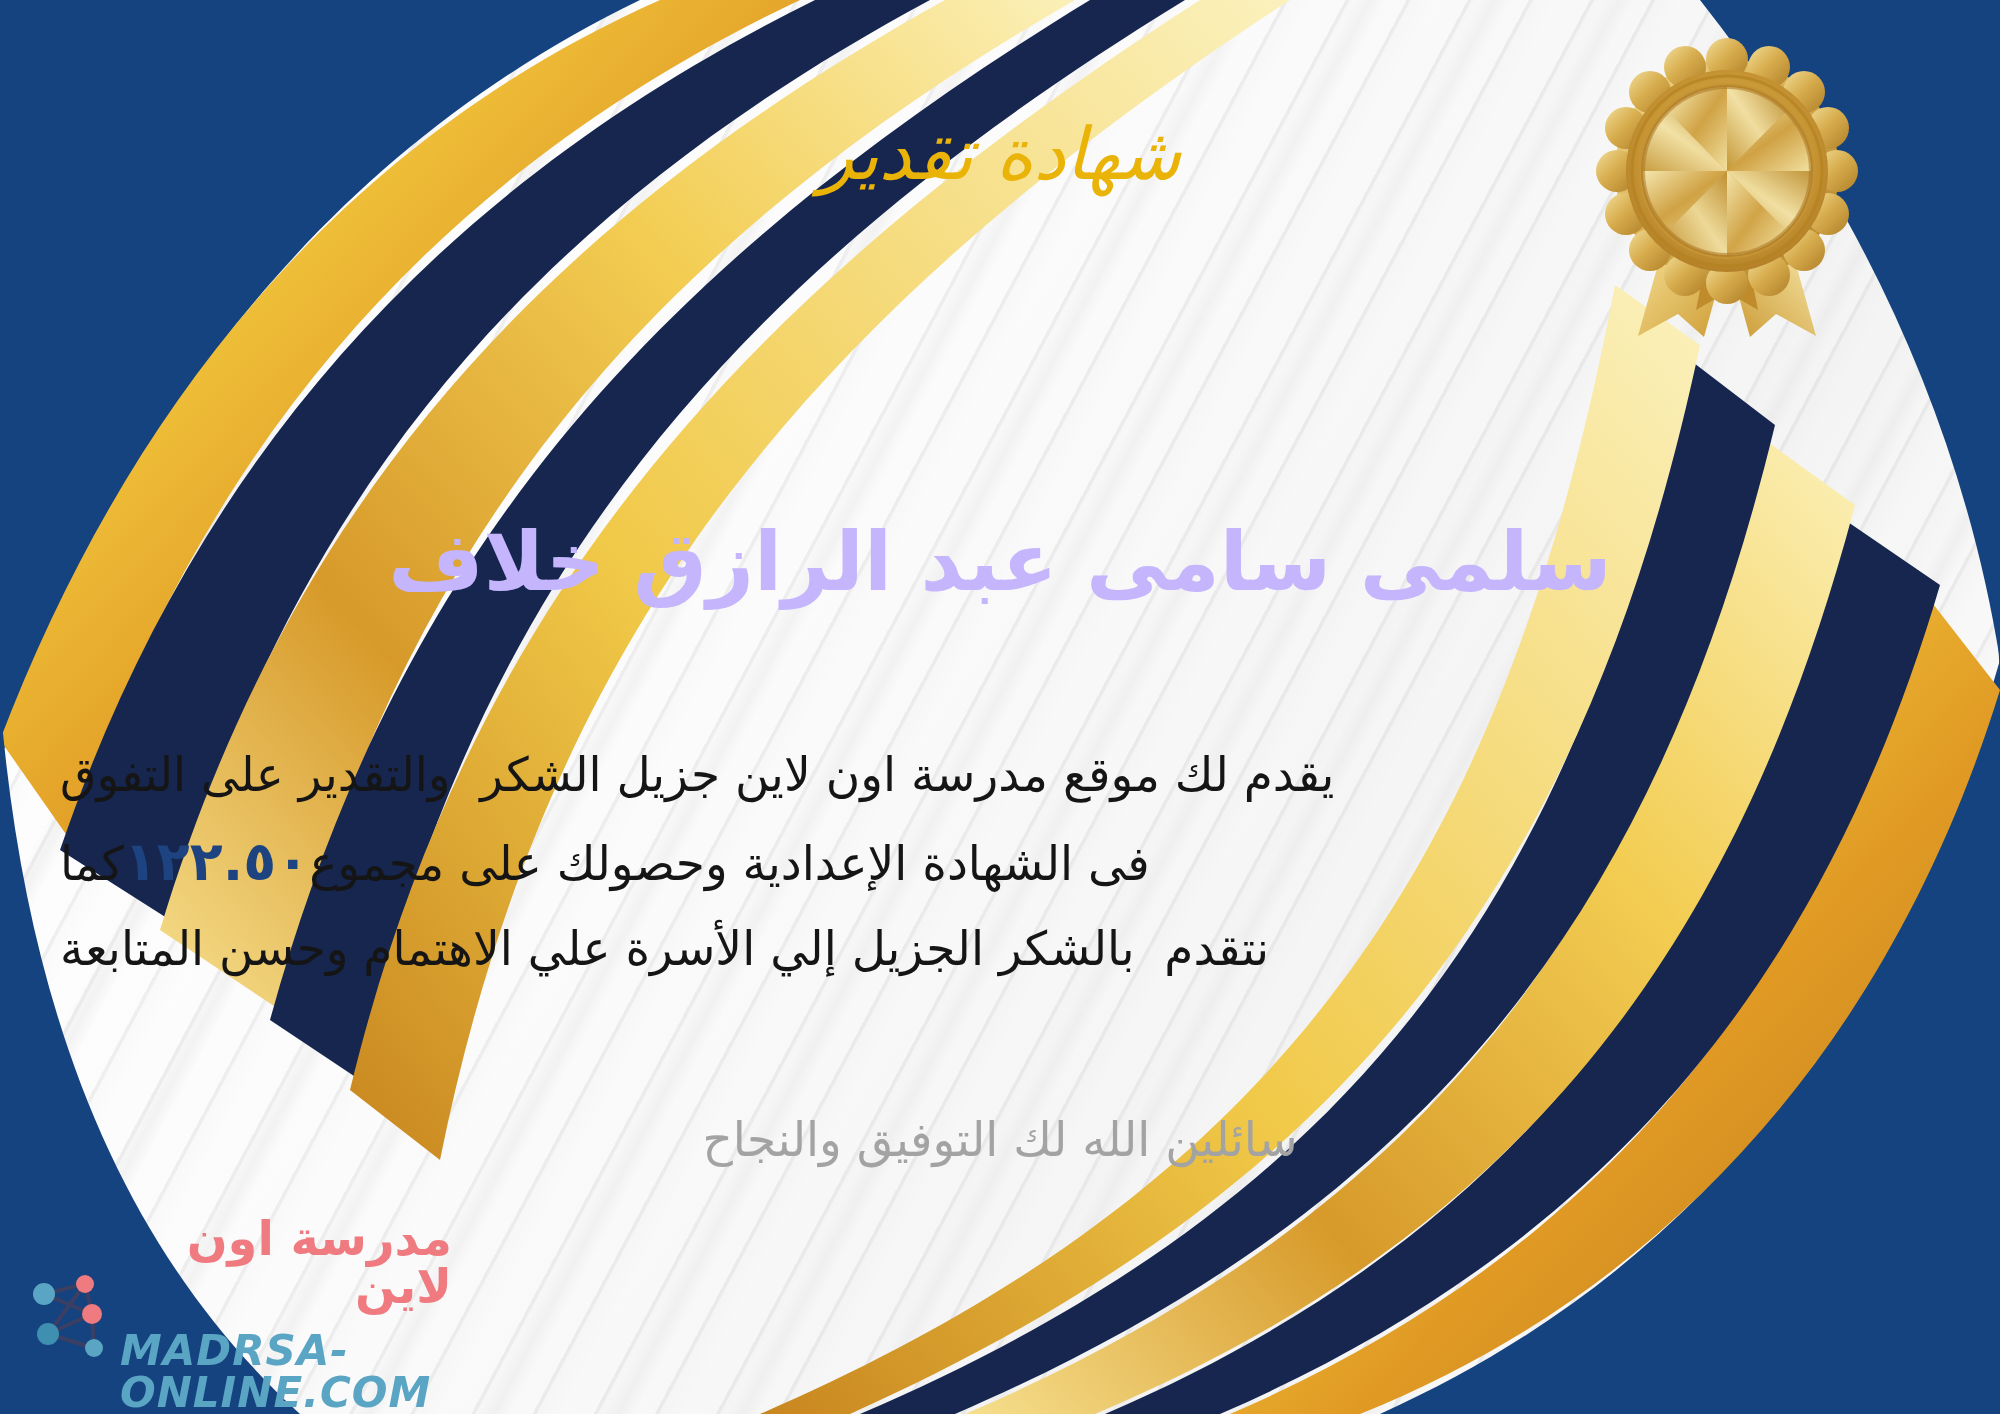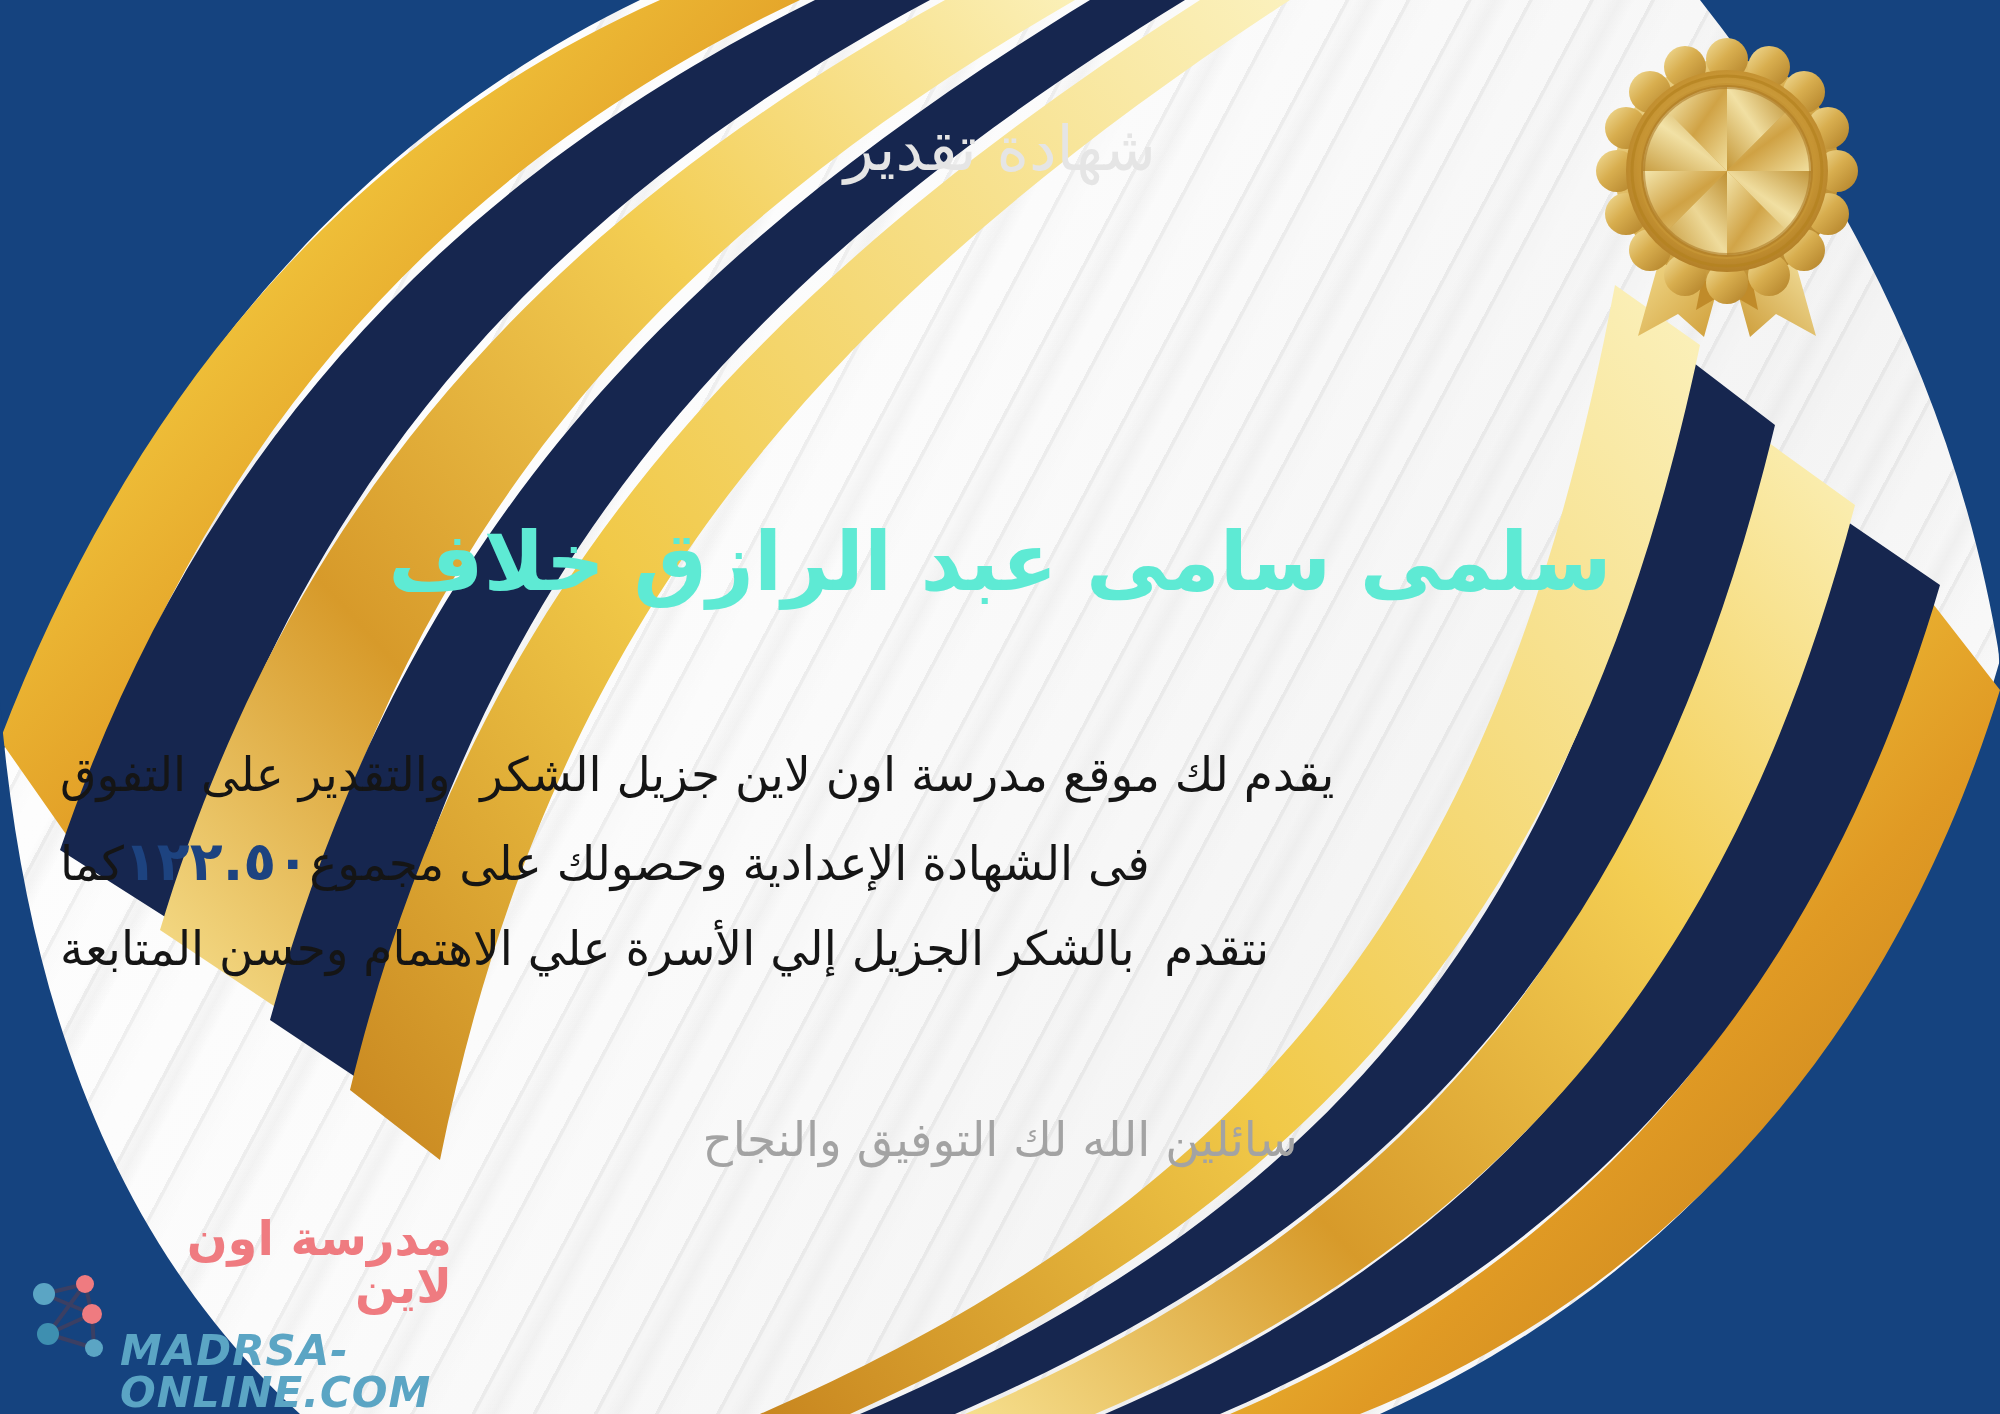--- a/index.html
+++ b/index.html
@@ -30,25 +30,25 @@
   
   .deco{position:absolute;inset:0;pointer-events:none;}
   .deco svg{position:absolute;inset:0;width:2000px;height:1414px;display:block;}
 
   
   .medal{position:absolute;left:1592px;top:38px;width:270px;height:300px;}
   .medal svg{width:270px;height:300px;display:block;}
 
   
   .title{position:absolute;top:115px;left:0;right:0;text-align:center;
-         font-size:62px;font-weight:400;color:#e5e5e5;letter-spacing:0px;
-         line-height:1.1;}
+         font-size:72px;font-weight:400;color:#eab308;letter-spacing:0px;
+         line-height:1.1;font-style:italic;}
 
   .name{position:absolute;top:515px;left:0;right:0;text-align:center;
-        font-size:82px;font-weight:700;color:#5eead4;line-height:1.15;}
+        font-size:82px;font-weight:700;color:#c4b5fd;line-height:1.15;}
 
   .body{position:absolute;top:735px;left:60px;right:60px;text-align:left;
         font-size:47px;color:#151515;line-height:1.72;font-weight:400;}
   .body .ln{display:block;white-space:pre;}
   .grade{color:#1d4380;font-weight:700;font-size:54px;}
 
   .closing{position:absolute;top:1105px;left:0;right:0;text-align:center;
            font-size:47px;color:#a3a3a3;line-height:1.5;}
 
   

